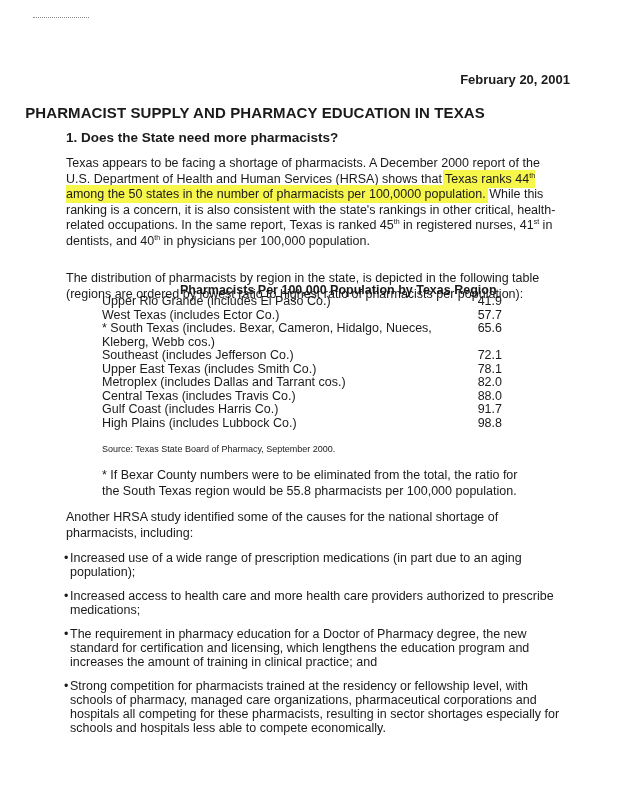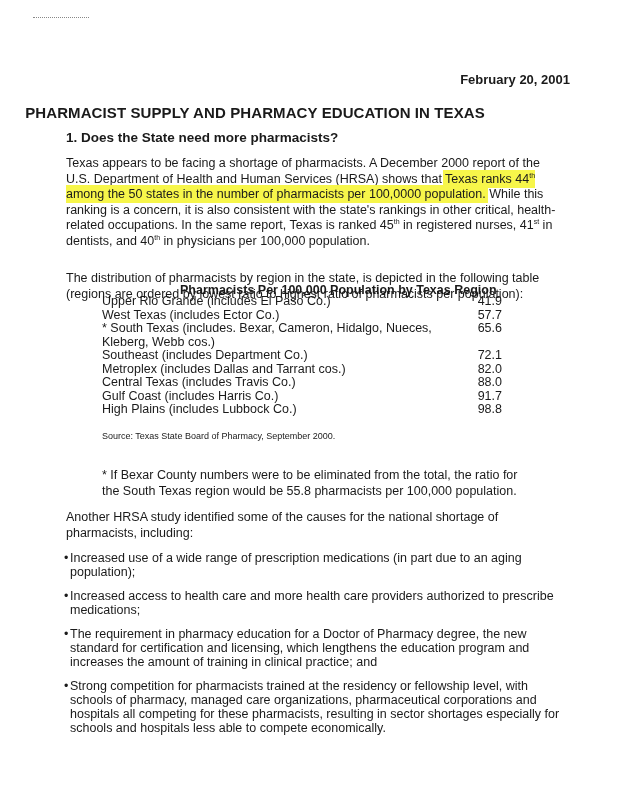--- a/index.html
+++ b/index.html
@@ -59,22 +59,26 @@
       </div>
       <div class="row">
         <span class="l">West Texas  (includes Ector Co.)</span>
         <span class="r">57.7</span>
       </div>
       <div class="row">
         <span class="l">* South Texas  (includes. Bexar, Cameron, Hidalgo, Nueces, Kleberg, Webb cos.)</span>
         <span class="r">65.6</span>
       </div>
       <div class="row">
-        <span class="l">Southeast  (includes Department Co.)</span>
+        <span class="l">Southeast  (includes Jefferson Co.)</span>
         <span class="r">72.1</span>
+      </div>
+      <div class="row">
+        <span class="l">Upper East Texas  (includes Smith Co.)</span>
+        <span class="r">78.1</span>
       </div>
       <div class="row">
         <span class="l">Metroplex  (includes Dallas and Tarrant cos.)</span>
         <span class="r">82.0</span>
       </div>
       <div class="row">
         <span class="l">Central Texas  (includes Travis Co.)</span>
         <span class="r">88.0</span>
       </div>
       <div class="row">

